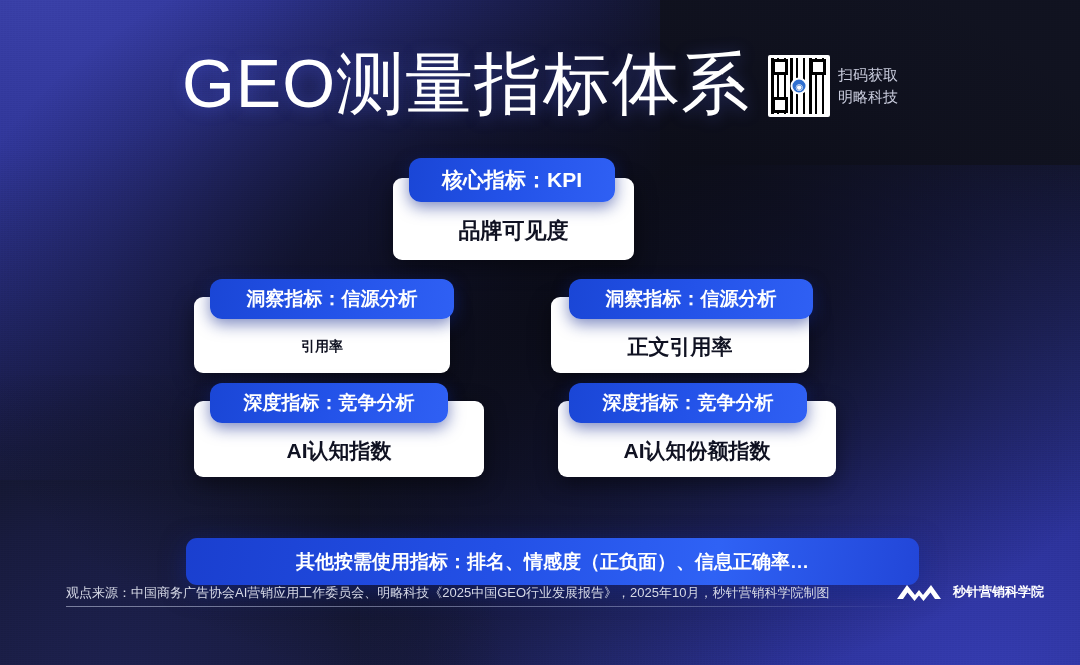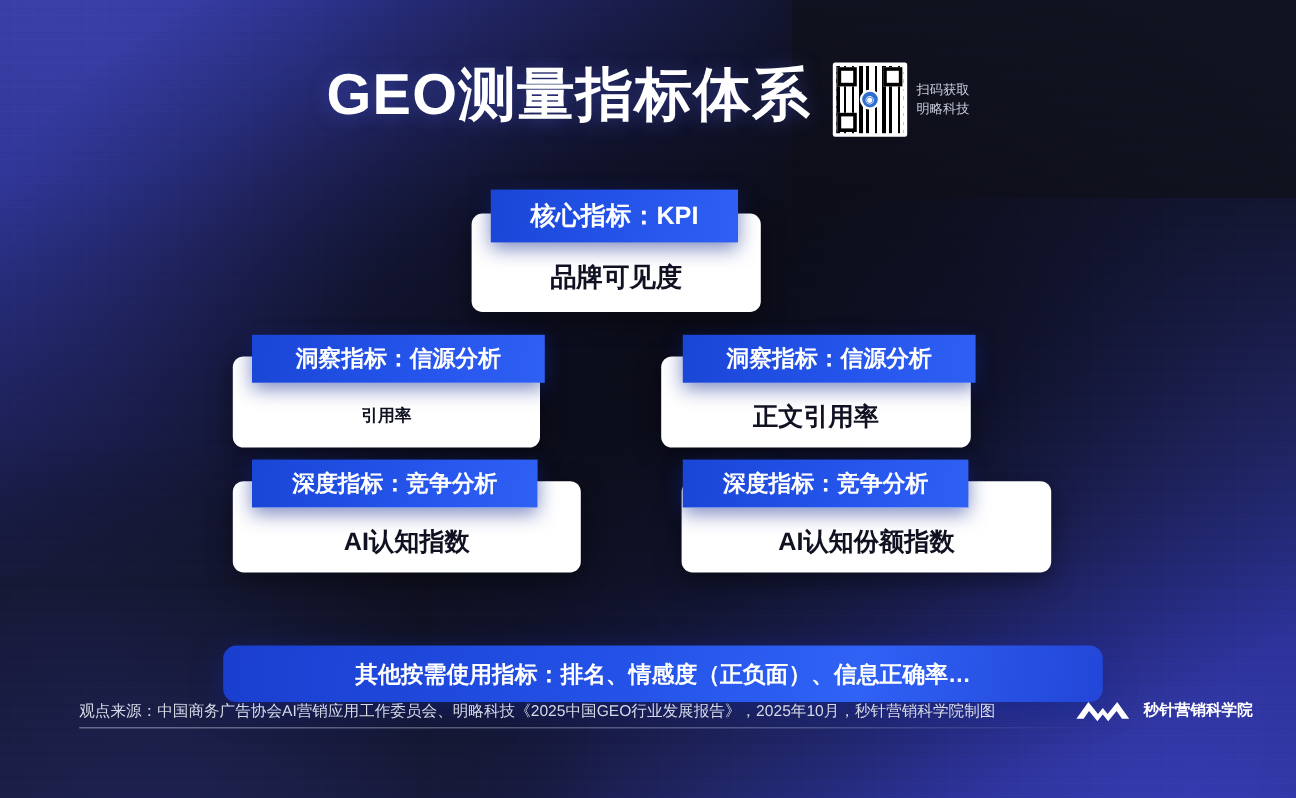--- a/index.html
+++ b/index.html
@@ -48,21 +48,21 @@
       repeating-linear-gradient(90deg, rgba(255,255,255,.6) 0 1px, rgba(0,0,0,0) 1px 3px);
     mix-blend-mode:overlay;
   }
 
   
   .header{
     position:absolute; left:0; top:46px; width:1080px;
     display:flex; align-items:center; justify-content:center; gap:18px;
   }
   .title{
-    font-size:48px; font-weight:700; color:#ffffff;
+    font-size:68px; font-weight:400; color:#ffffff;
     letter-spacing:1px; line-height:1.1;
     text-shadow:0 2px 16px rgba(90,110,255,.35);
     white-space:nowrap;
   }
   .qr-block{ display:flex; align-items:center; gap:8px; margin-top:6px; }
   .qr{
     width:62px; height:62px; position:relative;
     background:#ffffff; padding:3px; border-radius:2px;
   }
   .qr-cells{
@@ -76,38 +76,38 @@
   .qr-eye.tl{ left:4px; top:4px; }
   .qr-eye.tr{ right:4px; top:4px; }
   .qr-eye.bl{ left:4px; bottom:4px; }
   .qr-logo{
     position:absolute; left:50%; top:50%; transform:translate(-50%,-50%);
     width:17px; height:17px; border-radius:50%;
     background:#2f6fd0; border:2px solid #fff;
     display:flex; align-items:center; justify-content:center;
     font-size:9px; color:#fff;
   }
-  .qr-caption{ color:#c9ccdd; font-size:11px; line-height:1.5; white-space:nowrap; }
+  .qr-caption{ color:#c9ccdd; font-size:15px; line-height:1.5; white-space:nowrap; }
 
   
   .card{ position:absolute; }
   .card-body{
     position:absolute; background:#ffffff;
     border-radius:9px;
     box-shadow:0 6px 22px rgba(0,0,0,.45);
   }
   .card-body-text{
     position:absolute; left:0; right:0; bottom:0;
     display:flex; align-items:center; justify-content:center;
     color:#101222; font-weight:700; white-space:nowrap;
   }
   .chip{
     position:absolute;
     background:linear-gradient(100deg,#1a46d6 0%,#2352e8 48%,#2f60f4 100%);
-    border-radius:0;
+    border-radius:12px;
     display:flex; align-items:center; justify-content:center;
     color:#ffffff; font-weight:700; white-space:nowrap;
     box-shadow:0 5px 16px rgba(16,38,140,.55);
   }
 
   
   #card-kpi{ left:393px; top:158px; width:240px; height:102px; }
   #card-kpi .card-body{ left:0; top:20px; width:241px; height:82px; }
   #card-kpi .card-body-text{ height:58px; font-size:22px; }
   #card-kpi .chip{ left:16px; top:0; width:206px; height:44px; font-size:21px; }
@@ -123,21 +123,21 @@
   #card-insight-r .card-body-text{ height:53px; font-size:21px;margin-top:40px; }
   #card-insight-r .chip{ left:18px; top:0; width:244px; height:40px; font-size:19px; }
 
   
   #card-depth-l{ left:194px; top:383px; width:278px; height:94px; }
   #card-depth-l .card-body{ left:0; top:18px; width:290px; height:76px; }
   #card-depth-l .card-body-text{ height:53px; font-size:21px; }
   #card-depth-l .chip{ left:16px; top:0; width:238px; height:40px; font-size:19px; }
 
   #card-depth-r{ left:551px; top:383px; width:280px; height:94px; }
-  #card-depth-r .card-body{ left:17px; top:18px; width:308px; height:76px; }
+  #card-depth-r .card-body{ left:7px; top:18px; width:278px; height:76px; }
   #card-depth-r .card-body-text{ height:53px; font-size:21px; }
   #card-depth-r .chip{ left:18px; top:0; width:238px; height:40px; font-size:19px; }
 
   
   .banner{
     position:absolute; left:186px; top:495px; width:733px; height:47px;
     border-radius:11px;
     background:linear-gradient(100deg,#1a3fcf 0%,#2350e6 42%,#2f62f5 72%,#2246d8 100%);
     box-shadow:0 6px 24px rgba(18,40,150,.5);
     display:flex; align-items:center; justify-content:center;

